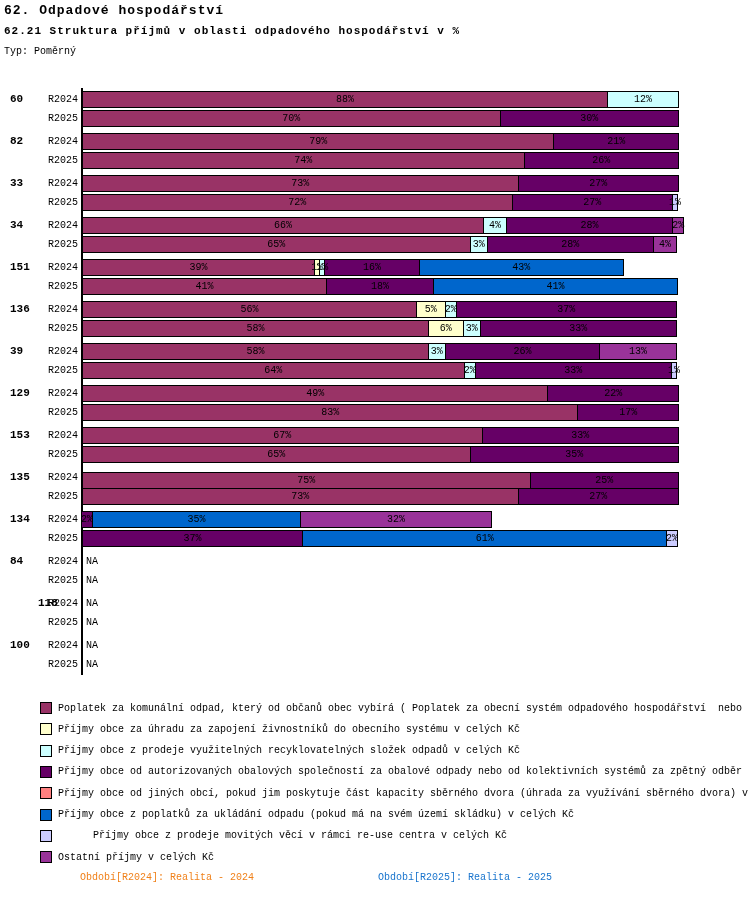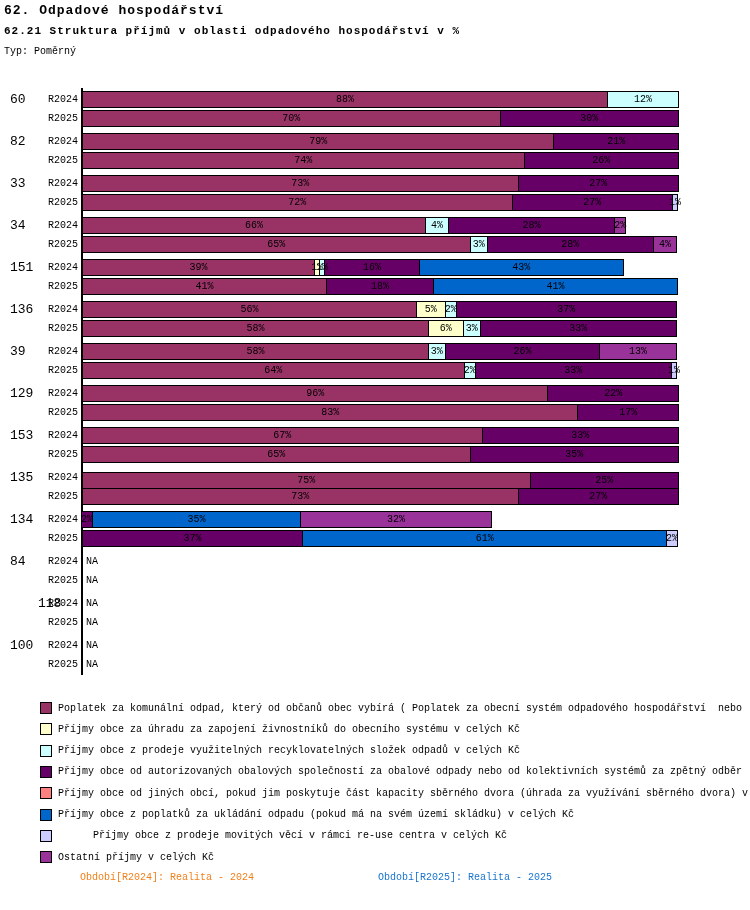--- a/index.html
+++ b/index.html
@@ -3,21 +3,21 @@
 <meta charset="utf-8">
 <style>
   html,body{margin:0;padding:0;background:#fff;}
   #screen{position:relative;width:750px;height:910px;background:#ffffff;
           font-family:"Liberation Mono","DejaVu Sans Mono",monospace;color:#000;overflow:hidden;}
   .title1{position:absolute;left:4px;top:3px;font-size:13px;font-weight:bold;letter-spacing:1px;white-space:pre;}
   .title2{position:absolute;left:4px;top:25px;font-size:11px;font-weight:bold;letter-spacing:1px;white-space:pre;}
   .typ{position:absolute;left:4px;top:46px;font-size:10px;}
   #plot{position:absolute;left:0;top:0;width:750px;height:700px;}
   .axis{position:absolute;left:81px;top:88px;width:2px;height:587px;background:#000;}
-  .glabel{position:absolute;left:10px;width:36px;height:17px;line-height:17px;font-weight:normal;font-size:13px;}
+  .glabel{position:absolute;left:10px;width:36px;height:17px;line-height:17px;font-weight:bold;font-size:11px;}
   .rlabel{position:absolute;left:44px;width:34px;height:17px;line-height:17px;font-size:10px;text-align:right;}
   .na{position:absolute;left:86px;height:17px;line-height:17px;font-size:10px;}
   .bar{position:absolute;height:17px;display:flex;}
   .seg{box-sizing:border-box;border:1px solid #000;height:17px;display:flex;align-items:center;justify-content:center;position:relative;}
   .seg span{font-size:10px;white-space:nowrap;position:relative;z-index:2;}
   .legend-row{position:absolute;left:40px;display:flex;align-items:center;gap:6px;height:14px;}
   .swatch{width:10px;height:10px;border:1px solid #000;flex:0 0 auto;}
   .legend-text{font-size:10px;white-space:pre;}
   .footer{position:absolute;top:872px;font-size:10px;white-space:pre;}
   .f2024{left:80px;}
@@ -89,21 +89,21 @@
         <div class="seg" style="width: 161.46px; background: rgb(102, 0, 102); margin-left: -1px;">
           <span>27%</span>
         </div>
         <div class="seg" style="width: 5.98px; background: rgb(204, 204, 255); margin-left: -1px;">
           <span>1%</span>
         </div>
       </div>
       <div class="glabel" style="top: 217px;">34</div>
       <div class="rlabel" style="top: 217px;">R2024</div>
       <div class="bar" style="top: 217px; left: 82px;">
-        <div class="seg" style="width: 344px; background: rgb(153, 51, 102);">
+        <div class="seg" style="width: 402px; background: rgb(153, 51, 102);">
           <span>66%</span>
         </div>
         <div class="seg" style="width: 23.92px; background: rgb(204, 255, 255); margin-left: -1px;">
           <span>4%</span>
         </div>
         <div class="seg" style="width: 167.44px; background: rgb(102, 0, 102); margin-left: -1px;">
           <span>28%</span>
         </div>
         <div class="seg" style="width: 11.96px; background: rgb(153, 51, 153); margin-left: -1px;">
           <span>2%</span>
@@ -214,21 +214,21 @@
           <span>33%</span>
         </div>
         <div class="seg" style="width: 5.98px; background: rgb(204, 204, 255); margin-left: -1px;">
           <span>1%</span>
         </div>
       </div>
       <div class="glabel" style="top: 385px;">129</div>
       <div class="rlabel" style="top: 385px;">R2024</div>
       <div class="bar" style="top: 385px; left: 82px;">
         <div class="seg" style="width: 466.44px; background: rgb(153, 51, 102);">
-          <span>96%</span>
+          <span>49%</span>
         </div>
         <div class="seg" style="width: 131.56px; background: rgb(102, 0, 102); margin-left: -1px;">
           <span>22%</span>
         </div>
       </div>
       <div class="rlabel" style="top: 404px;">R2025</div>
       <div class="bar" style="top: 404px; left: 82px;">
         <div class="seg" style="width: 496.34px; background: rgb(153, 51, 102);">
           <span>83%</span>
         </div>

